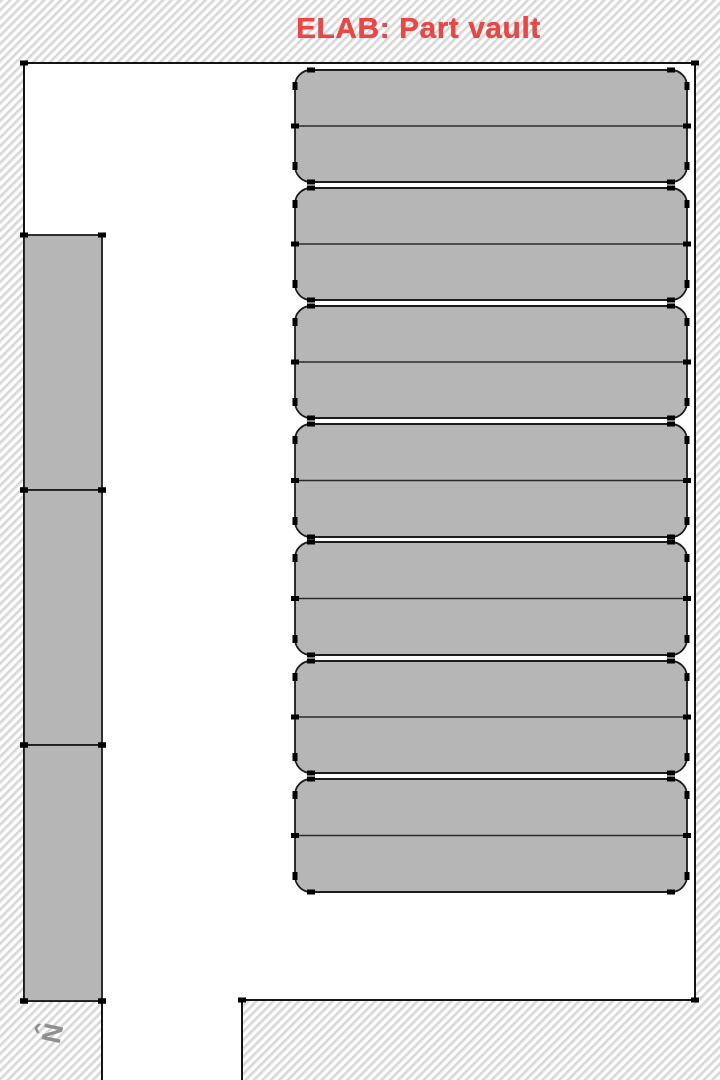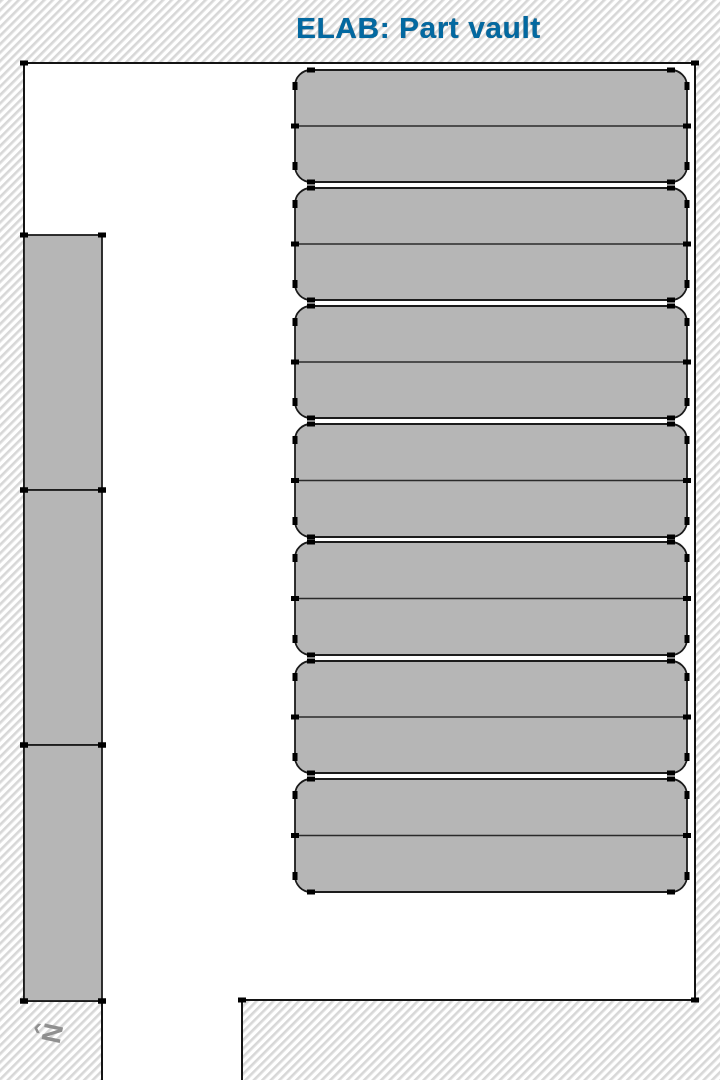--- a/index.html
+++ b/index.html
@@ -154,18 +154,18 @@
       <rect x="684.5" y="872" width="5" height="8" fill="#000000"></rect>
       <rect x="291" y="833" width="8" height="5" fill="#000000"></rect>
       <rect x="683" y="833" width="8" height="5" fill="#000000"></rect>
       <rect x="20" y="60.5" width="8" height="5" fill="#000000"></rect>
       <rect x="691" y="60.5" width="8" height="5" fill="#000000"></rect>
       <rect x="691" y="997.5" width="8" height="5" fill="#000000"></rect>
       <rect x="238" y="997.5" width="8" height="5" fill="#000000"></rect>
       <rect x="20" y="998.5" width="8" height="5" fill="#000000"></rect>
       <rect x="98" y="998.5" width="8" height="5" fill="#000000"></rect>
     </svg>
-  <div class="plan-title" style="color: #0369a1;">ELAB: Part vault</div>
+  <div class="plan-title" style="color: #ef4444;">ELAB: Part vault</div>
   <div class="compass" style="color: rgb(143, 143, 143);">
     <span class="arrow">‹</span>
     <span class="nlabel">N</span>
   </div>
 </div>
 
 </body></html>

